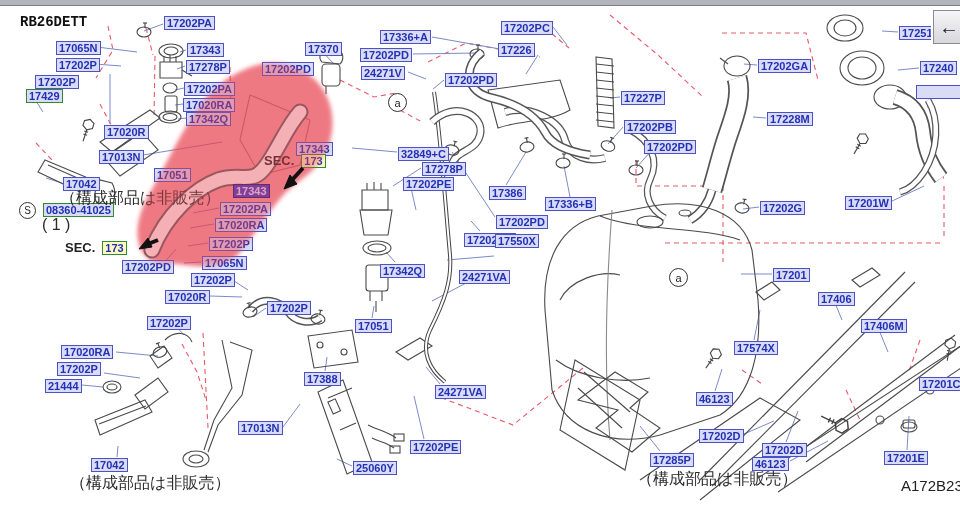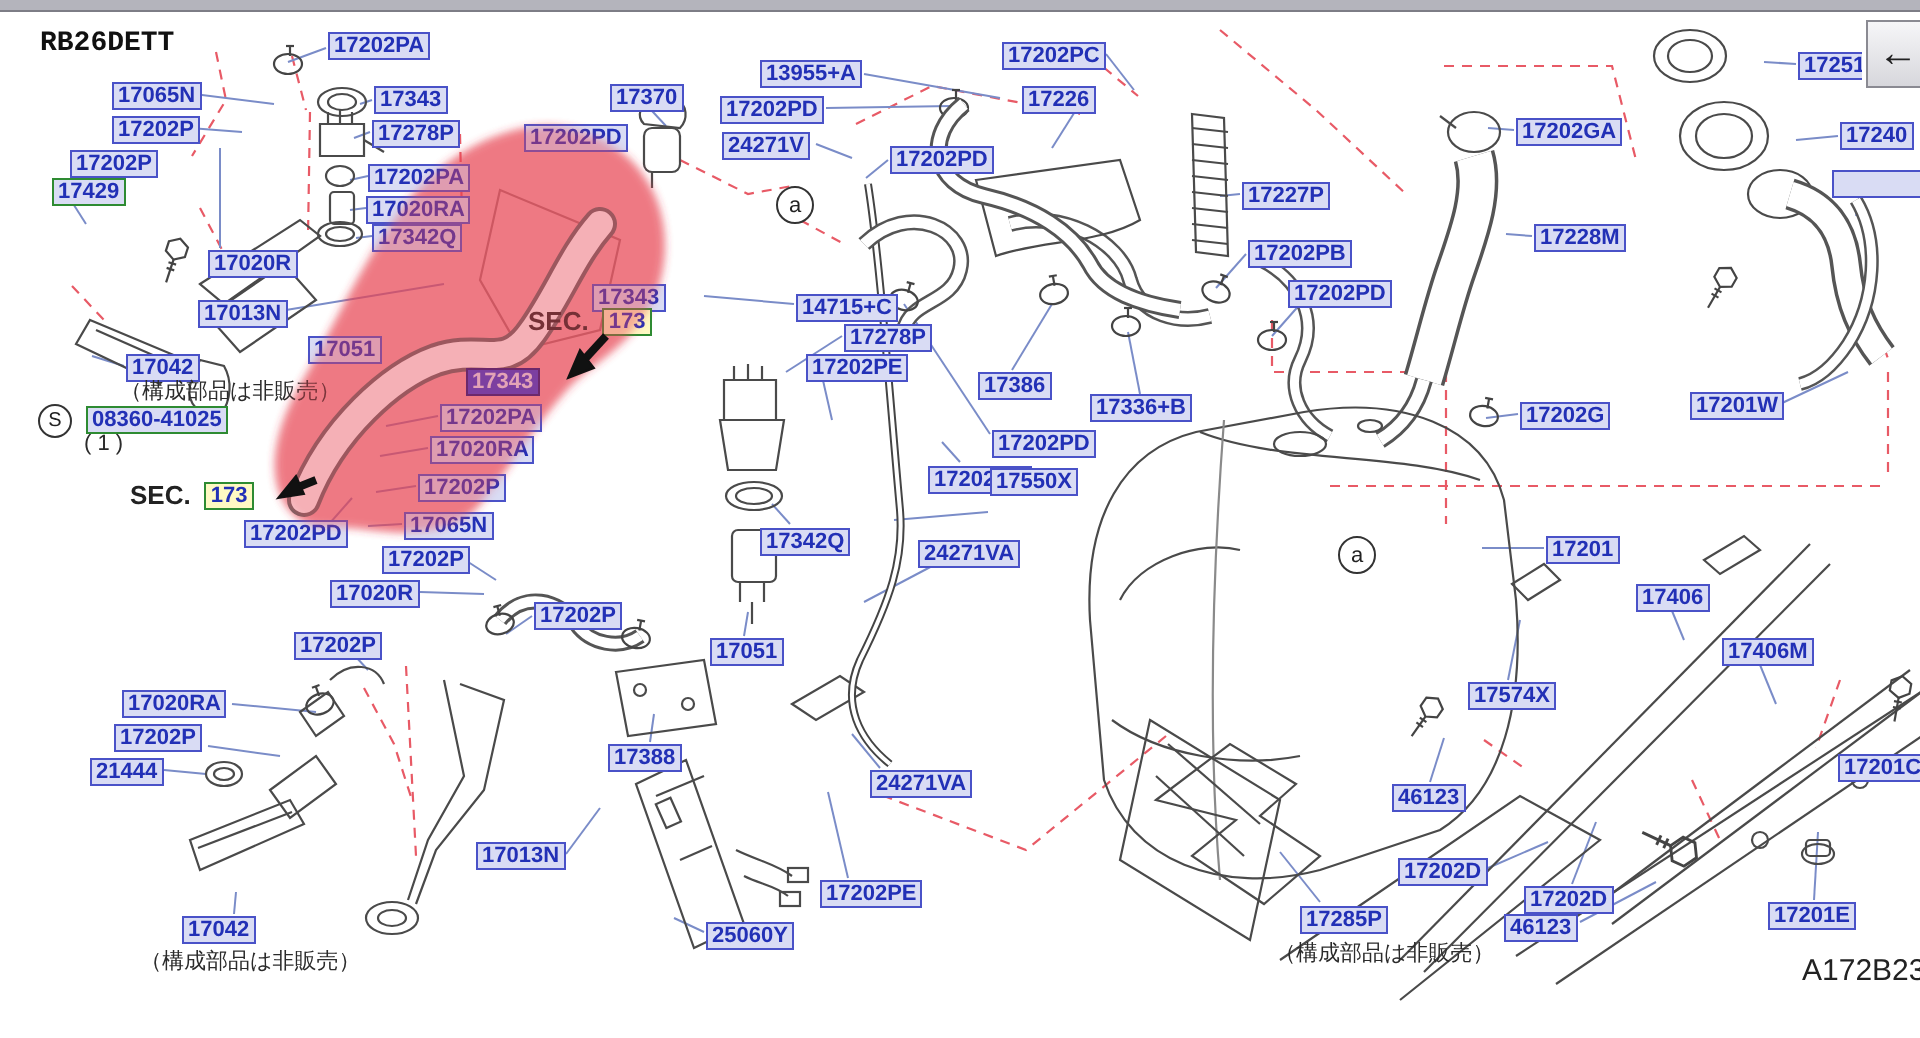--- a/index.html
+++ b/index.html
@@ -9,21 +9,21 @@
           border-bottom:1px solid #7d7d86;}
   svg{position:absolute;left:0;top:0;}
   #art{z-index:1;}
   #wash{z-index:30;pointer-events:none;}
   #labels-layer{position:absolute;left:0;top:0;width:960px;height:519px;z-index:20;}
   .plabel{position:absolute;font-size:11px;font-weight:bold;line-height:12px;
           color:#2230b6;background:#d9dcf4;border:1px solid #4a52c8;padding:0 2px;
           white-space:nowrap;letter-spacing:0;}
   .plabel.green{border-color:#2e8b32;}
   .plabel.selected{background:#2f3cd8;color:#dfe9ff;border-color:#14147e;}
-  .note{position:absolute;font-size:11px;color:#2b2b2b;white-space:nowrap;}
+  .note{position:absolute;font-size:16px;color:#2b2b2b;white-space:nowrap;}
   .sec{position:absolute;display:flex;align-items:center;gap:7px;white-space:nowrap;}
   .sec .w{font-size:13px;font-weight:bold;color:#222;}
   .sec .n{font-size:11px;font-weight:bold;color:#2230b6;border:1px solid #2e8b32;
           background:#fef9c3;padding:0 2px;line-height:12px;}
   .circ{position:absolute;border:1.2px solid #333;border-radius:50%;color:#222;
         display:flex;align-items:center;justify-content:center;background:#fff;}
   .circ.a{width:17px;height:17px;font-size:11px;}
   .circ.s{width:15px;height:15px;font-size:10px;}
   #page-title{position:absolute;left:20px;top:14px;font-size:14px;font-weight:bold;color:#111;font-family:Liberation Mono, monospace;}
   #diagram-code{position:absolute;left:901px;top:477px;font-size:15px;color:#222;}
@@ -345,27 +345,27 @@
       <div class="plabel" style="left: 191px; top: 273px;">17202P</div>
       <div class="plabel" style="left: 165px; top: 290px;">17020R</div>
       <div class="plabel" style="left: 267px; top: 301px;">17202P</div>
       <div class="plabel" style="left: 147px; top: 316px;">17202P</div>
       <div class="plabel" style="left: 61px; top: 345px;">17020RA</div>
       <div class="plabel" style="left: 57px; top: 362px;">17202P</div>
       <div class="plabel" style="left: 45px; top: 379px;">21444</div>
       <div class="plabel" style="left: 91px; top: 458px;">17042</div>
       <div class="plabel" style="left: 238px; top: 421px;">17013N</div>
       <div class="plabel" style="left: 305px; top: 42px;">17370</div>
-      <div class="plabel" style="left: 380px; top: 30px;">13955+A</div>
+      <div class="plabel" style="left: 380px; top: 30px;">17336+A</div>
       <div class="plabel" style="left: 360px; top: 48px;">17202PD</div>
       <div class="plabel" style="left: 361px; top: 66px;">24271V</div>
       <div class="plabel" style="left: 501px; top: 21px;">17202PC</div>
-      <div class="plabel" style="left: 511px; top: 43px; text-align: center;">17226</div>
+      <div class="plabel" style="left: 498px; top: 43px; text-align: center;">17226</div>
       <div class="plabel" style="left: 445px; top: 73px;">17202PD</div>
-      <div class="plabel" style="left: 398px; top: 147px;">14715+C</div>
+      <div class="plabel" style="left: 398px; top: 147px;">32849+C</div>
       <div class="plabel" style="left: 422px; top: 162px;">17278P</div>
       <div class="plabel" style="left: 403px; top: 177px;">17202PE</div>
       <div class="plabel" style="left: 489px; top: 186px;">17386</div>
       <div class="plabel" style="left: 545px; top: 197px;">17336+B</div>
       <div class="plabel" style="left: 496px; top: 215px;">17202PD</div>
       <div class="plabel" style="left: 464px; top: 233px;">17202PD</div>
       <div class="plabel" style="left: 495px; top: 234px;">17550X</div>
       <div class="plabel" style="left: 459px; top: 270px;">24271VA</div>
       <div class="plabel" style="left: 380px; top: 264px;">17342Q</div>
       <div class="plabel" style="left: 355px; top: 319px;">17051</div>

